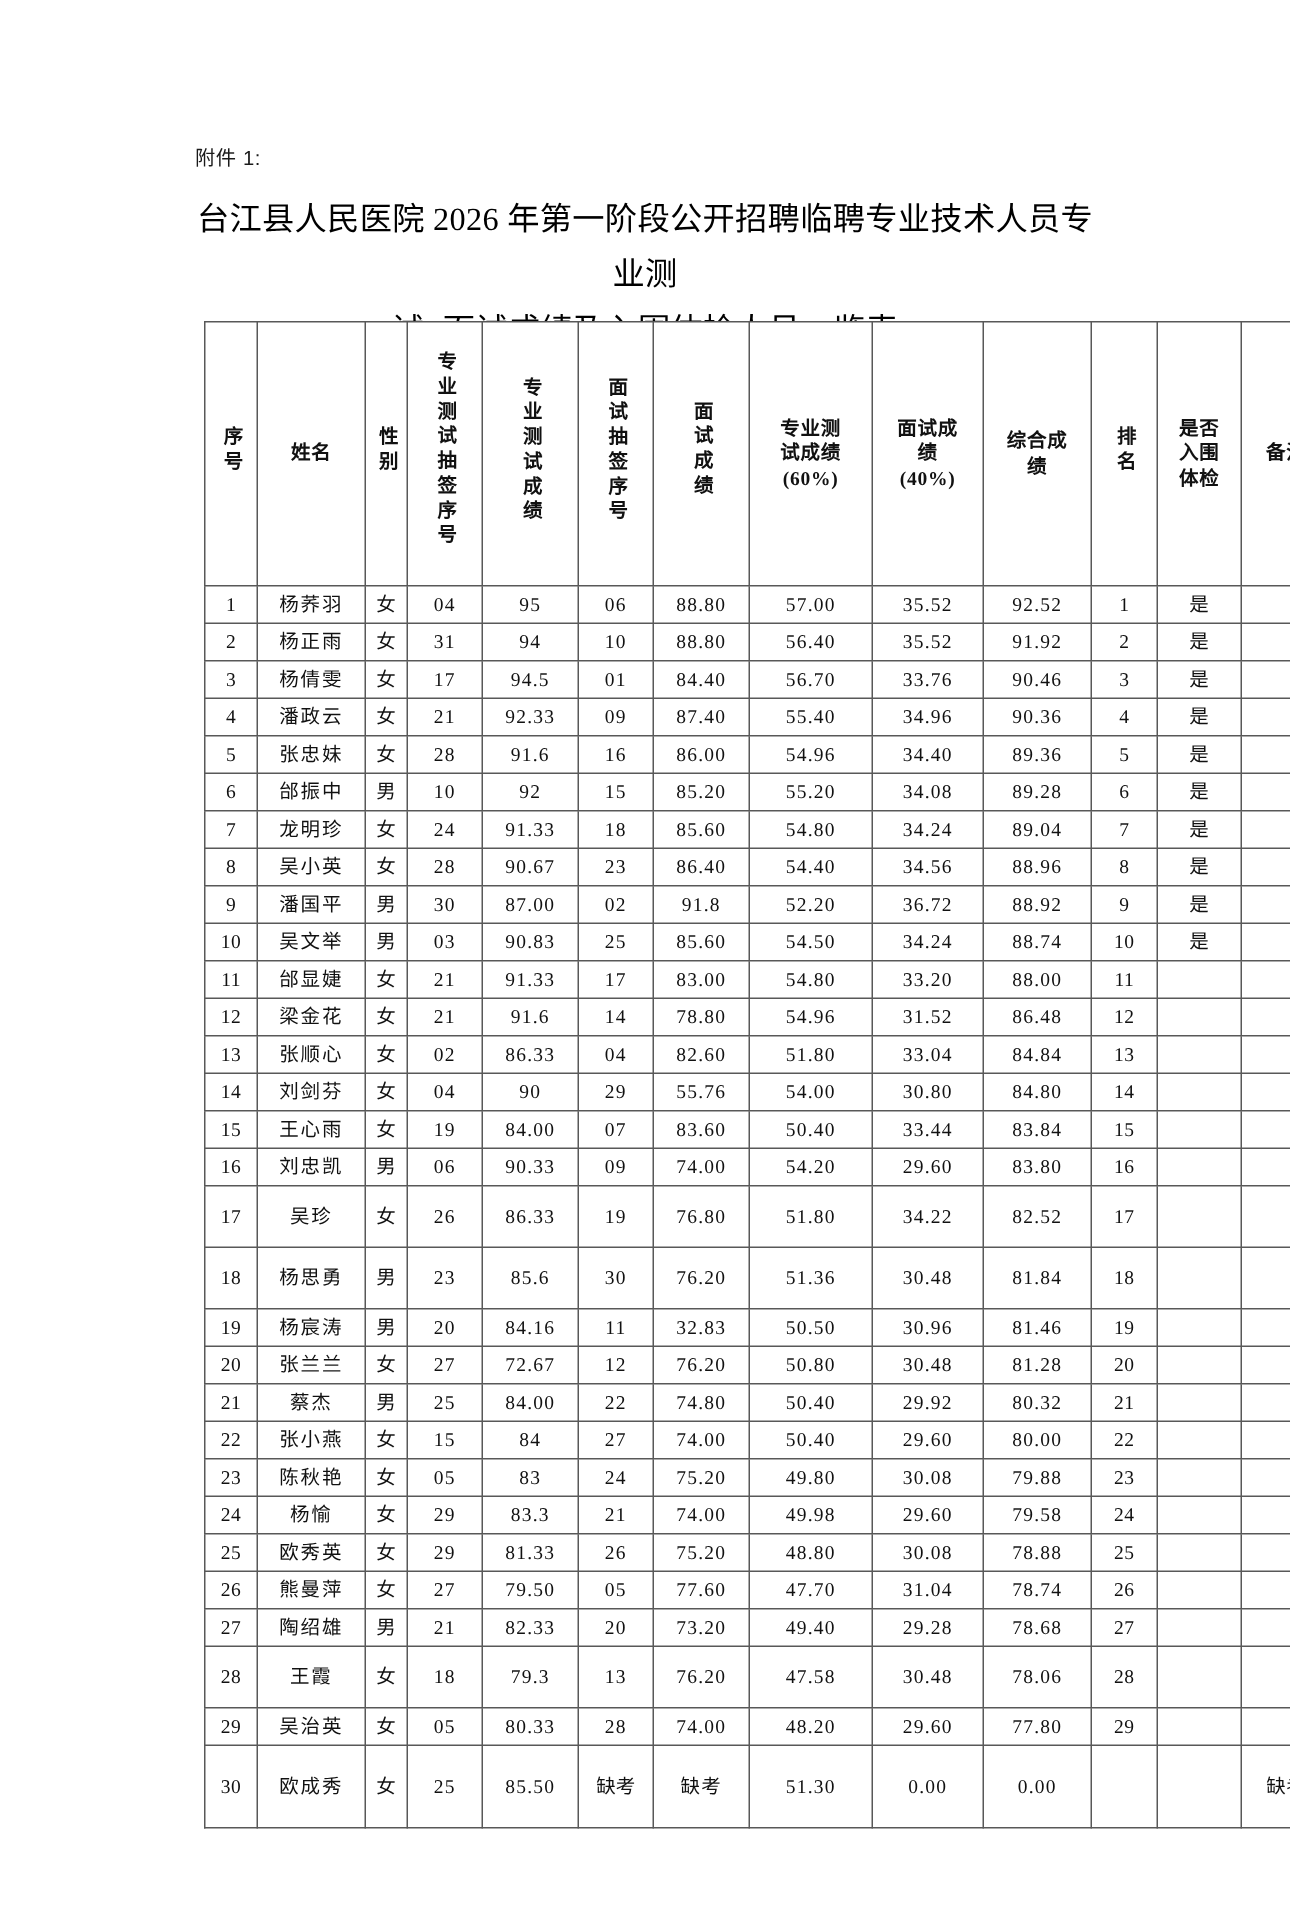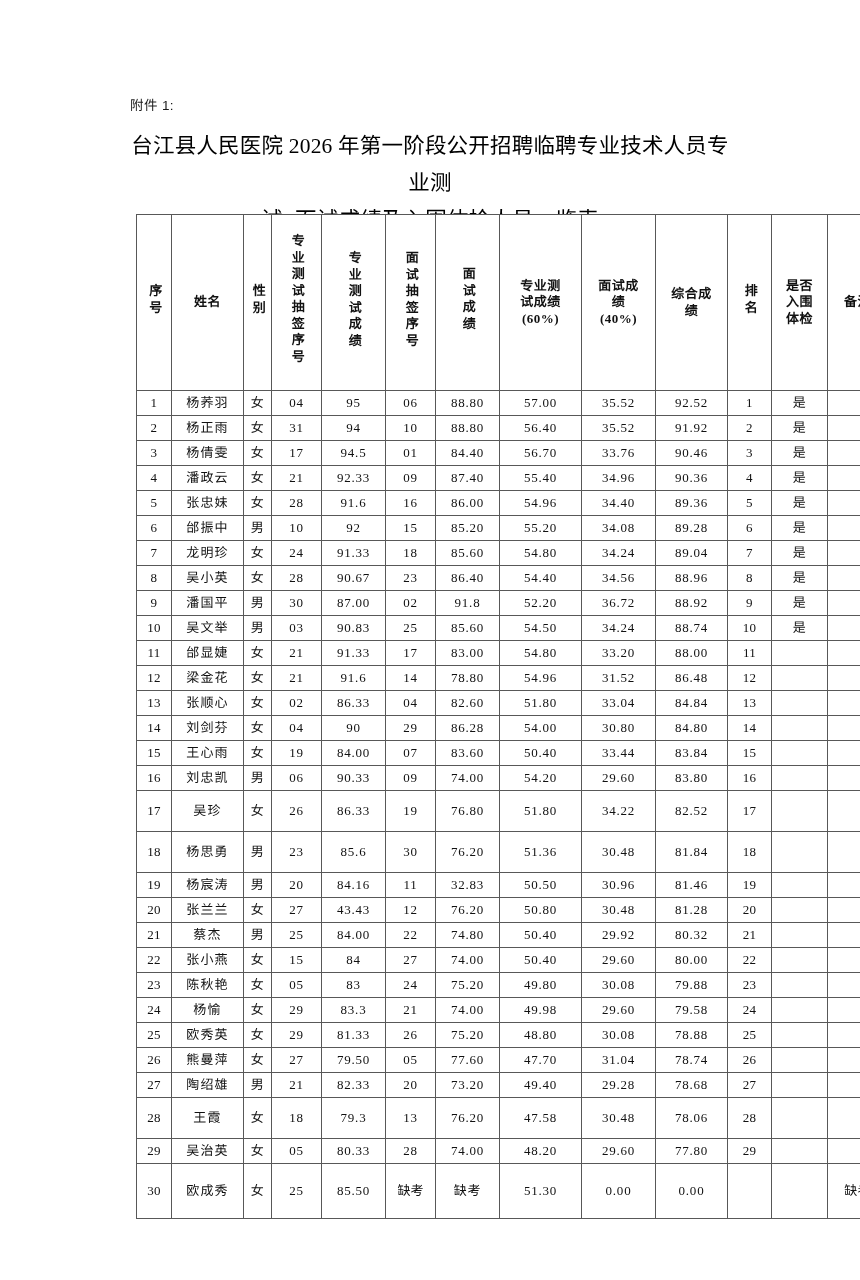--- a/index.html
+++ b/index.html
@@ -396,21 +396,21 @@
           <td class="pass-cell"></td>
           <td class="remark-cell"></td>
         </tr>
         <tr>
           <td class="idx">14</td>
           <td class="name-cell">刘剑芬</td>
           <td class="sex-cell">女</td>
           <td class="num">04</td>
           <td class="num">90</td>
           <td class="num">29</td>
-          <td class="num">86.28</td>
+          <td class="num">55.76</td>
           <td class="num">54.00</td>
           <td class="num">30.80</td>
           <td class="num">84.80</td>
           <td class="idx">14</td>
           <td class="pass-cell"></td>
           <td class="remark-cell"></td>
         </tr>
         <tr>
           <td class="idx">15</td>
           <td class="name-cell">王心雨</td>
@@ -484,21 +484,21 @@
           <td class="num">81.46</td>
           <td class="idx">19</td>
           <td class="pass-cell"></td>
           <td class="remark-cell"></td>
         </tr>
         <tr>
           <td class="idx">20</td>
           <td class="name-cell">张兰兰</td>
           <td class="sex-cell">女</td>
           <td class="num">27</td>
-          <td class="num">43.43</td>
+          <td class="num">72.67</td>
           <td class="num">12</td>
           <td class="num">76.20</td>
           <td class="num">50.80</td>
           <td class="num">30.48</td>
           <td class="num">81.28</td>
           <td class="idx">20</td>
           <td class="pass-cell"></td>
           <td class="remark-cell"></td>
         </tr>
         <tr>

